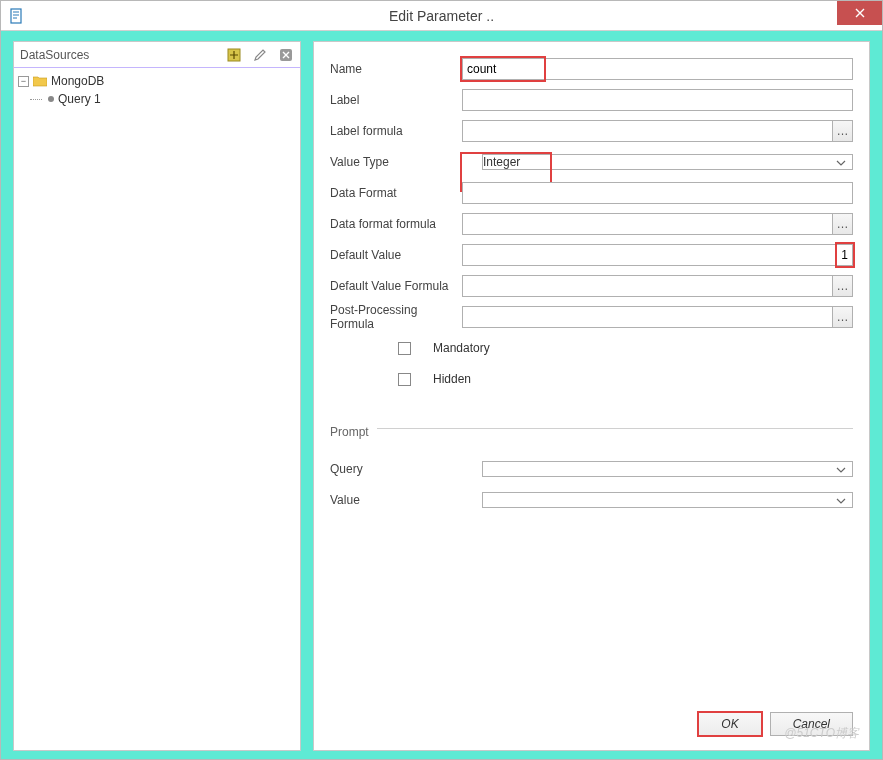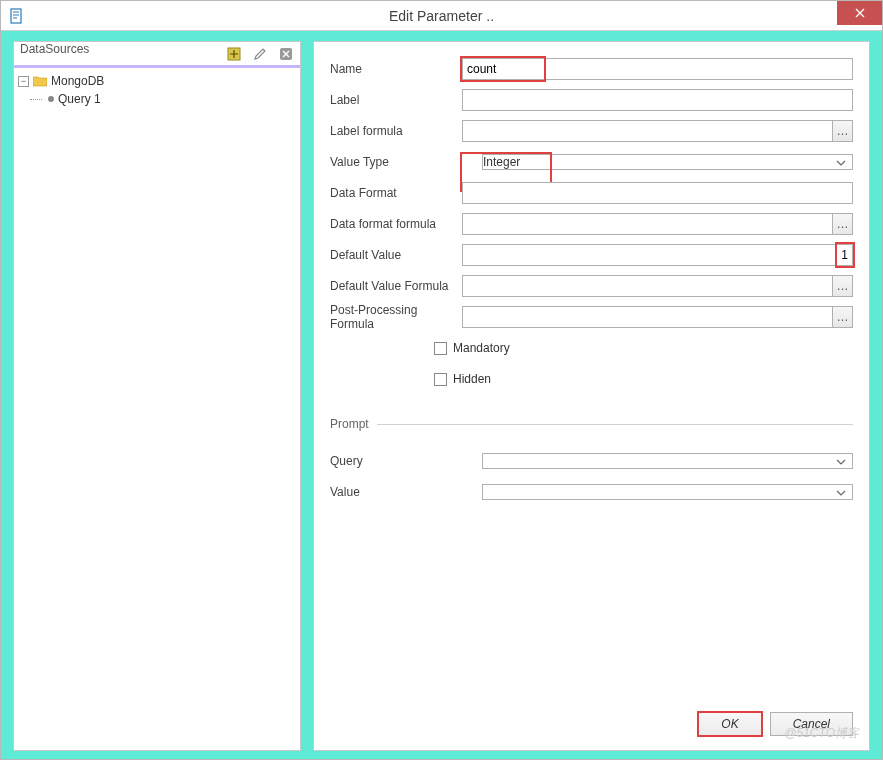--- a/index.html
+++ b/index.html
@@ -5,21 +5,21 @@
   * { box-sizing: border-box; font-family: "Segoe UI", Tahoma, sans-serif; font-size: 12px; }
   body { margin: 0; background: #fff; color: #333; }
   .window { width: 883px; height: 760px; border: 1px solid #b8b8b8; display: flex; flex-direction: column; background: #5eead4; }
   .titlebar { height: 30px; background: #fff; display: flex; align-items: center; border-bottom: 1px solid #d0d0d0; position: relative; }
   .titlebar-icon { width: 16px; height: 16px; margin-left: 8px; display: flex; align-items: center; justify-content: center; }
   .titlebar-title { position: absolute; left: 50%; transform: translateX(-50%); font-size: 14px; color: #444; }
   .titlebar-close { position: absolute; right: 0; top: 0; width: 45px; height: 24px; background: #c75050; color: #fff; display: flex; align-items: center; justify-content: center; }
   .titlebar-close svg { width: 10px; height: 10px; }
   .body { flex: 1; display: flex; padding: 10px 12px 8px 12px; gap: 12px; overflow: hidden; }
   .left-pane { width: 288px; border: 1px solid #c8c8c8; display: flex; flex-direction: column; background: #fff; }
-  .left-header { height: 26px; display: flex; padding: 0 6px; border-bottom: 3px solid #c4b5fd; }
+  .left-header { height: 26px; display: flex; align-items: center; padding: 0 6px; border-bottom: 1px solid #c4b5fd; }
   .left-header-title { flex: 1; color: #555; }
   .left-header-icons { display: flex; gap: 10px; align-items: center; }
   .icon-btn { width: 16px; height: 16px; display: flex; align-items: center; justify-content: center; cursor: pointer; }
   .tree { flex: 1; padding: 4px 4px; }
   .tree-row { display: flex; align-items: center; height: 18px; gap: 4px; }
   .tree-indent { display: inline-block; }
   .tree-toggle { width: 11px; height: 11px; border: 1px solid #999; display: inline-flex; align-items: center; justify-content: center; font-size: 9px; line-height: 1; color: #555; background: #fff; }
   .tree-dotted { width: 12px; border-bottom: 1px dotted #999; height: 1px; margin-right: 2px; }
   .tree-dot { width: 6px; height: 6px; background: #888; border-radius: 50%; display: inline-block; }
   .tree-folder { width: 14px; height: 12px; display: inline-block; }
@@ -29,24 +29,24 @@
   .form-row { display: flex; align-items: center; height: 22px; }
   .form-label { width: 132px; color: #444; }
   .form-control { flex: 1; display: flex; align-items: center; position: relative; }
   .text-input { width: 100%; height: 22px; border: 1px solid #b0b0b0; padding: 0 4px; background: #fff; outline: none; }
   .text-input.right { text-align: right; }
   .select { width: 100%; height: 16px; border: 1px solid #b0b0b0; background: #fff; display: flex; align-items: center; padding: 0 0; position: relative; margin-left: 20px; }
   .select.silver { background: linear-gradient(#f4f4f4,#e6e6e6); border: 1px solid #b0b0b0; }
   .select-chevron { position: absolute; right: 6px; top: 50%; transform: translateY(-50%); }
   .btn-ellipsis { width: 22px; height: 22px; border: 1px solid #b0b0b0; background: linear-gradient(#f6f6f6,#e8e8e8); margin-left: 0; display: flex; align-items: center; justify-content: center; color: #555; }
   .with-ellipsis .text-input { border-right: none; }
-  .checkbox-row { display: flex; align-items: center; height: 22px; margin-left: 104px; gap: 6px; }
+  .checkbox-row { display: flex; align-items: center; height: 22px; margin-left: 68px; gap: 22px; }
   .checkbox { width: 13px; height: 13px; border: 1px solid #888; background: #fff; }
   .section-sep { display: flex; align-items: center; margin: 18px 0 10px 0; gap: 8px; }
-  .section-sep .label { color: #666; }
+  .section-sep .label { color: #666; margin-top: 8px; }
   .section-sep .line { flex: 1; height: 1px; background: #d0d0d0; }
   .highlight { outline: 2px solid #e04040; outline-offset: -1px; }
   .highlight-part { position: absolute; border: 2px solid #e04040; pointer-events: none; }
   .buttons { position: absolute; right: 16px; bottom: 14px; display: flex; gap: 8px; }
   .btn { height: 24px; padding: 0 22px; border: 1px solid #b0b0b0; background: linear-gradient(#f7f7f7,#ececec); color: #333; display: flex; align-items: center; font-style: italic; }
   .watermark { position: absolute; right: 10px; bottom: 8px; color: #ccc; font-size: 12px; pointer-events: none; font-style: italic; }
 </style>
 </head>
 <body>
 

